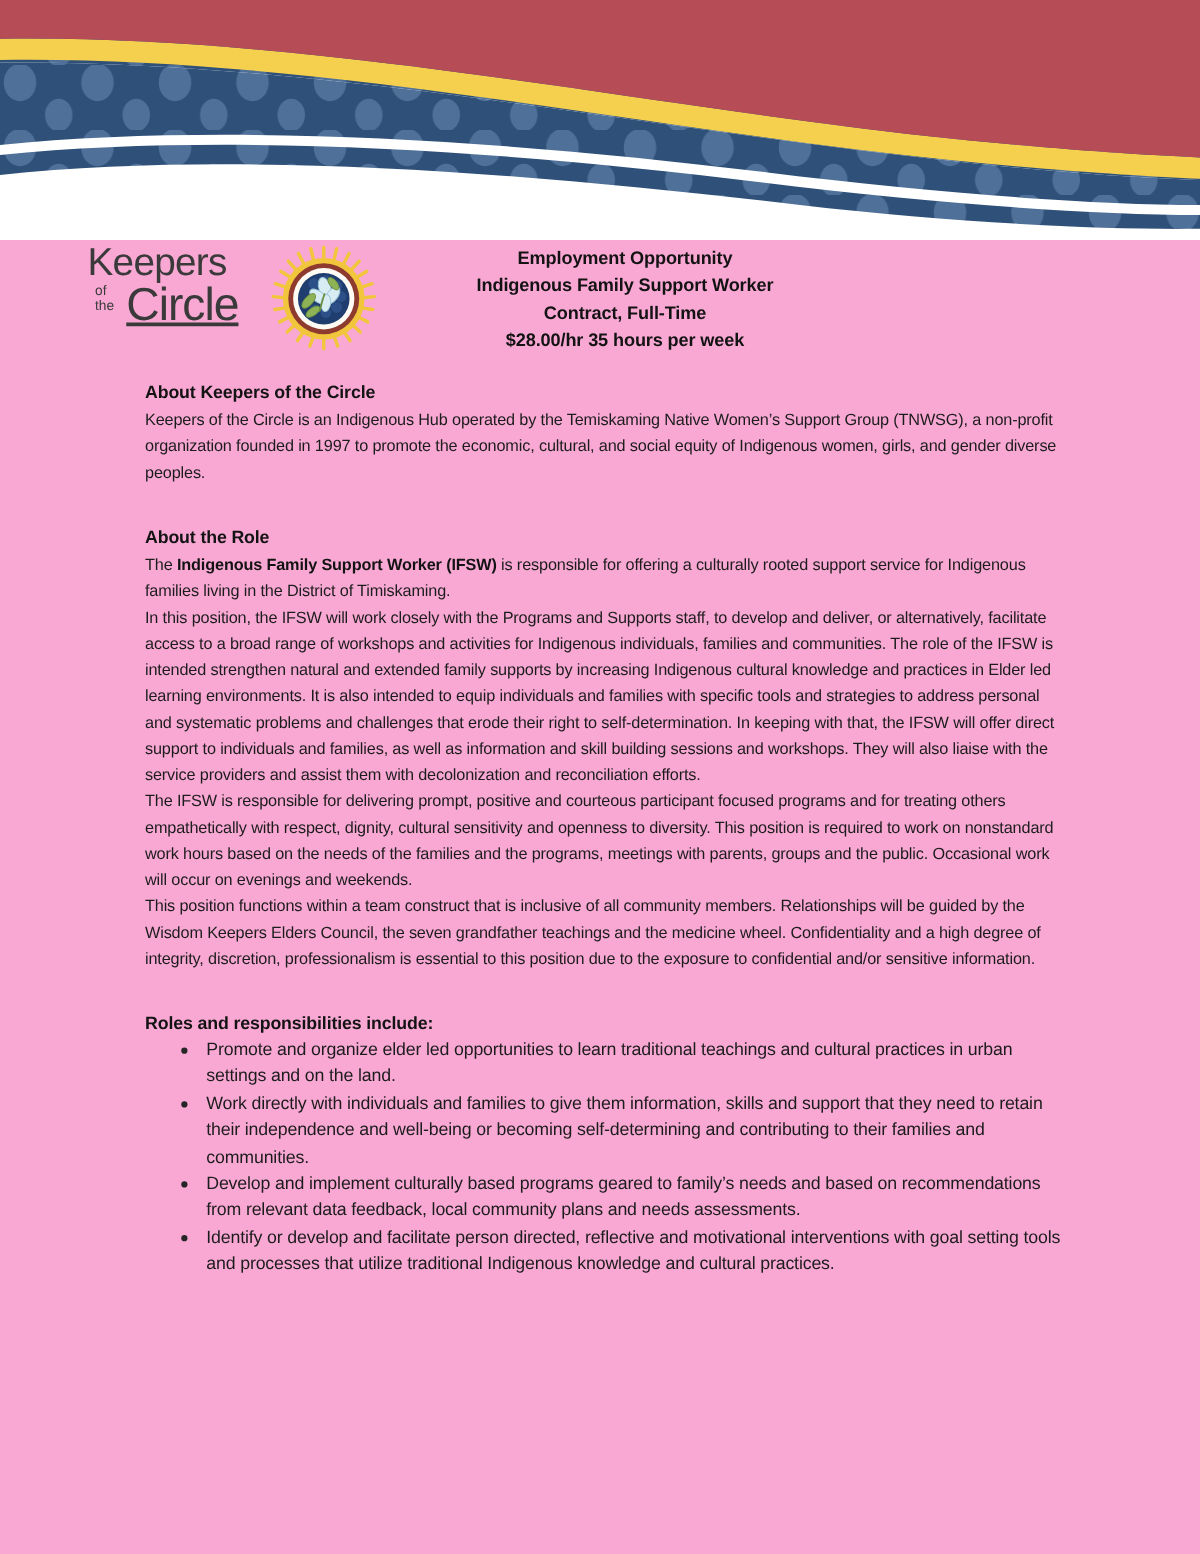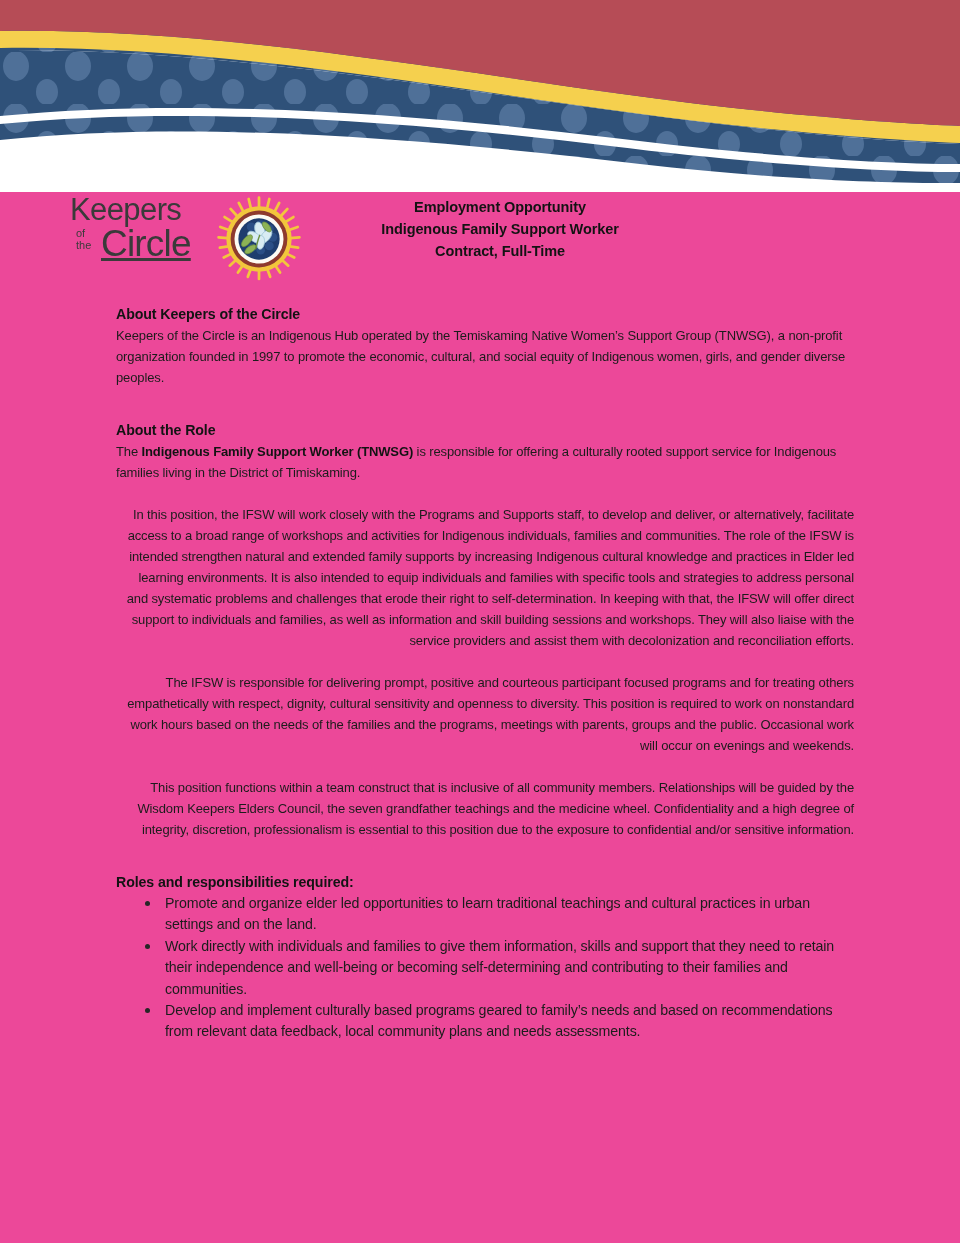--- a/index.html
+++ b/index.html
@@ -9,21 +9,21 @@
     background: #ffffff;
   }
   body {
     font-family: "Liberation Sans", sans-serif;
     color: #1a1a1a;
   }
   .page {
     position: relative;
     width: 960px;
     height: 1243px;
-    background: #ec4899;
+    background: #f9a8d4;
     overflow: hidden;
   }
 
   
   .banner {
     position: absolute;
     left: 0;
     top: 0;
     width: 960px;
     height: 192px;
@@ -128,22 +128,20 @@
   }
   .content p {
     margin: 0;
     font-family: Liberation Sans, sans-serif;
     font-size: 13px;
     color: #1c1c1c;
     line-height: 21px;
     letter-spacing: -0.12px;
   }
   .content p.gap {
-    margin-top: 21px;
-    text-align: right;
   }
   .content h2.gap {
     margin-top: 32px;
   }
   .content b { font-weight: bold; color: #131313; }
 
   ul.duties {
     margin: 0;
     padding: 0;
     list-style: none;
@@ -279,36 +277,38 @@
 
           <path d="M46,62 C48,55 49,50 51,45" stroke="#6d9040" stroke-width="1.6" fill="none"></path>
         </g>
       </svg>
     </div>
 
     <div class="headline">
       <div>Employment Opportunity</div>
       <div>Indigenous Family Support Worker</div>
       <div>Contract, Full-Time</div>
+      <div>$28.00/hr 35 hours per week</div>
     </div>
   </div>
 
   <div class="content">
 
     <h2>About Keepers of the Circle</h2>
     <p>Keepers of the Circle is an Indigenous Hub operated by the Temiskaming Native Women’s Support Group (TNWSG), a non-profit organization founded in 1997 to promote the economic, cultural, and social equity of Indigenous women, girls, and gender diverse peoples.</p>
 
     <h2 class="gap">About the Role</h2>
-    <p><span>The </span><b>Indigenous Family Support Worker (TNWSG)</b><span> is responsible for offering a culturally rooted support service for Indigenous families living in the District of Timiskaming.</span></p>
+    <p><span>The </span><b>Indigenous Family Support Worker (IFSW)</b><span> is responsible for offering a culturally rooted support service for Indigenous families living in the District of Timiskaming.</span></p>
 
     <p class="gap">In this position, the IFSW will work closely with the Programs and Supports staff, to develop and deliver, or alternatively, facilitate access to a broad range of workshops and activities for Indigenous individuals, families and communities. The role of the IFSW is intended strengthen natural and extended family supports by increasing Indigenous cultural knowledge and practices in Elder led learning environments. It is also intended to equip individuals and families with specific tools and strategies to address personal and systematic problems and challenges that erode their right to self-determination. In keeping with that, the IFSW will offer direct support to individuals and families, as well as information and skill building sessions and workshops. They will also liaise with the service providers and assist them with decolonization and reconciliation efforts.</p>
     <p class="gap">The IFSW is responsible for delivering prompt, positive and courteous participant focused programs and for treating others empathetically with respect, dignity, cultural sensitivity and openness to diversity. This position is required to work on nonstandard work hours based on the needs of the families and the programs, meetings with parents, groups and the public. Occasional work will occur on evenings and weekends.</p>
     <p class="gap">This position functions within a team construct that is inclusive of all community members. Relationships will be guided by the Wisdom Keepers Elders Council, the seven grandfather teachings and the medicine wheel. Confidentiality and a high degree of integrity, discretion, professionalism is essential to this position due to the exposure to confidential and/or sensitive information.</p>
 
-    <h2 class="gap">Roles and responsibilities required:</h2>
+    <h2 class="gap">Roles and responsibilities include:</h2>
     <ul class="duties">
       <li><span class="bullet"></span><span>Promote and organize elder led opportunities to learn traditional teachings and cultural practices in urban settings and on the land.</span></li>
       <li><span class="bullet"></span><span>Work directly with individuals and families to give them information, skills and support that they need to retain their independence and well-being or becoming self-determining and contributing to their families and communities.</span></li>
       <li><span class="bullet"></span><span>Develop and implement culturally based programs geared to family’s needs and based on recommendations from relevant data feedback, local community plans and needs assessments.</span></li>
+      <li><span class="bullet"></span><span>Identify or develop and facilitate person directed, reflective and motivational interventions with goal setting tools and processes that utilize traditional Indigenous knowledge and cultural practices.</span></li>
     </ul>
 
   </div>
 </div>
 
 </body></html>

